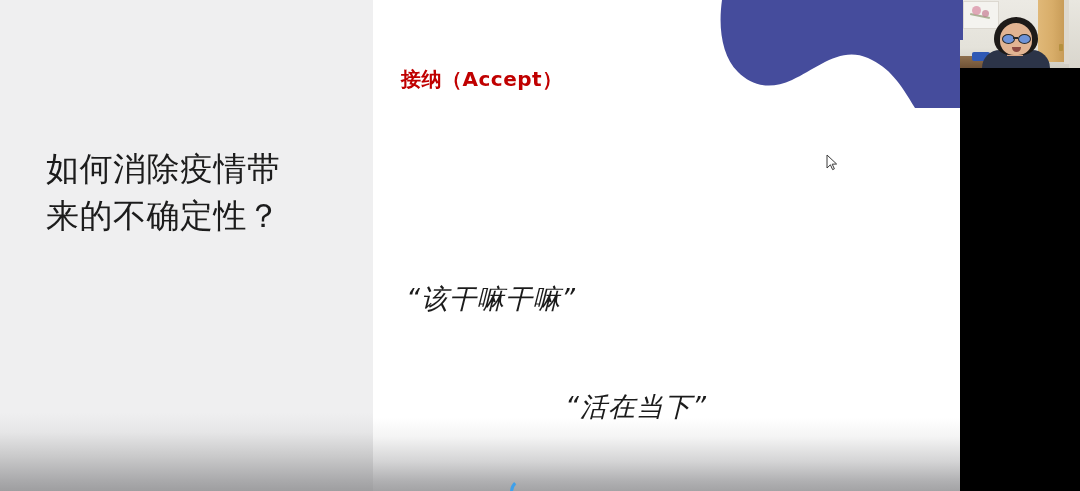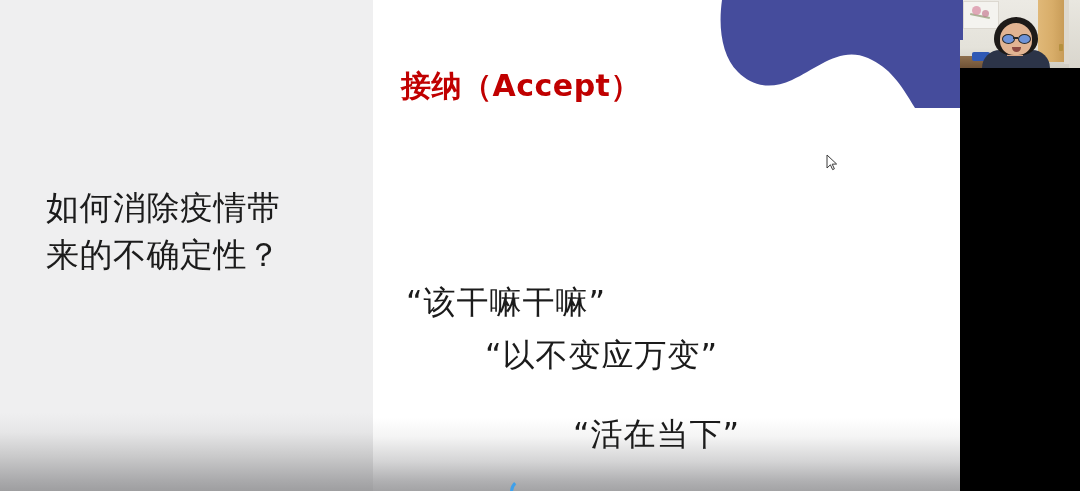--- a/index.html
+++ b/index.html
@@ -30,21 +30,20 @@
     position: absolute;
     left: 46px;
     top: 146px;
     width: 290px;
     color: #1c1c1c;
     font-size: 33px;
     line-height: 1.42;
     font-weight: 400;
     letter-spacing: 0.5px;
     white-space: pre-line;
-    margin-top: 39px;
   }
 
   
   #slide {
     position: absolute;
     left: 373px; top: 0;
     width: 587px; height: 491px;
     background: linear-gradient(to bottom,
         #ffffff 0%, #ffffff 85%, #f4f4f4 89%,
         #d4d4d5 94%, #b0b0b2 98%, #a3a3a5 100%);
@@ -60,41 +59,42 @@
   }
 
   .slide-heading {
     position: absolute;
     white-space: nowrap;
     font-weight: 700;
   }
   #heading-accept {
     left: 28px;
     top: 66px;
-    font-size: 30px;
+    font-size: 20px;
     letter-spacing: 0.5px;
   }
   #heading-grounded {
     left: 88px;
     top: 123px;
     font-size: 25px;
     letter-spacing: 0.5px;
   }
 
   .slide-quote {
     position: absolute;
     white-space: nowrap;
     color: #1b1b1b;
-    font-size: 32px;
+    font-size: 27px;
     font-weight: 400;
     letter-spacing: 1px;
+    font-style: italic;
   }
   #quote-0 { left: 33px;  top: 281px; }
   #quote-1 { left: 112px; top: 334px; }
-  #quote-2 { left: 200px; top: 389px; margin-top: 24px; }
+  #quote-2 { left: 192px; top: 389px; }
   #quote-3 { left: 228px; top: 443px; }
 
   #spinner-dot {
     position: absolute;
     left: 137px;
     top: 478px;
     width: 22px;
     height: 22px;
     border-radius: 50%;
     border: 3px solid #3fa0ea;
@@ -263,21 +263,20 @@
                C 140 138 118 160 92 172
                C 70 182 52 178 38 164
                C 22 148 18 120 22 92
                C 26 58 34 24 48 0 Z" fill="#454c9c"></path>
     </svg>
 
     <div class="slide-heading" id="heading-accept" style="color:#c00000">接纳（Accept）</div>
 
 
     <div class="slide-quote" id="quote-0">“该干嘛干嘛”</div>
-    <div class="slide-quote" id="quote-1">“以不变应万变”</div>
     <div class="slide-quote" id="quote-2">“活在当下”</div>
 
     <div id="spinner-dot"></div>
   </div>
 
   <div id="right-black"></div>
 
   <div id="webcam-tile">
     <div class="cam-wall"></div>
     <div class="cam-wall-right"></div>

